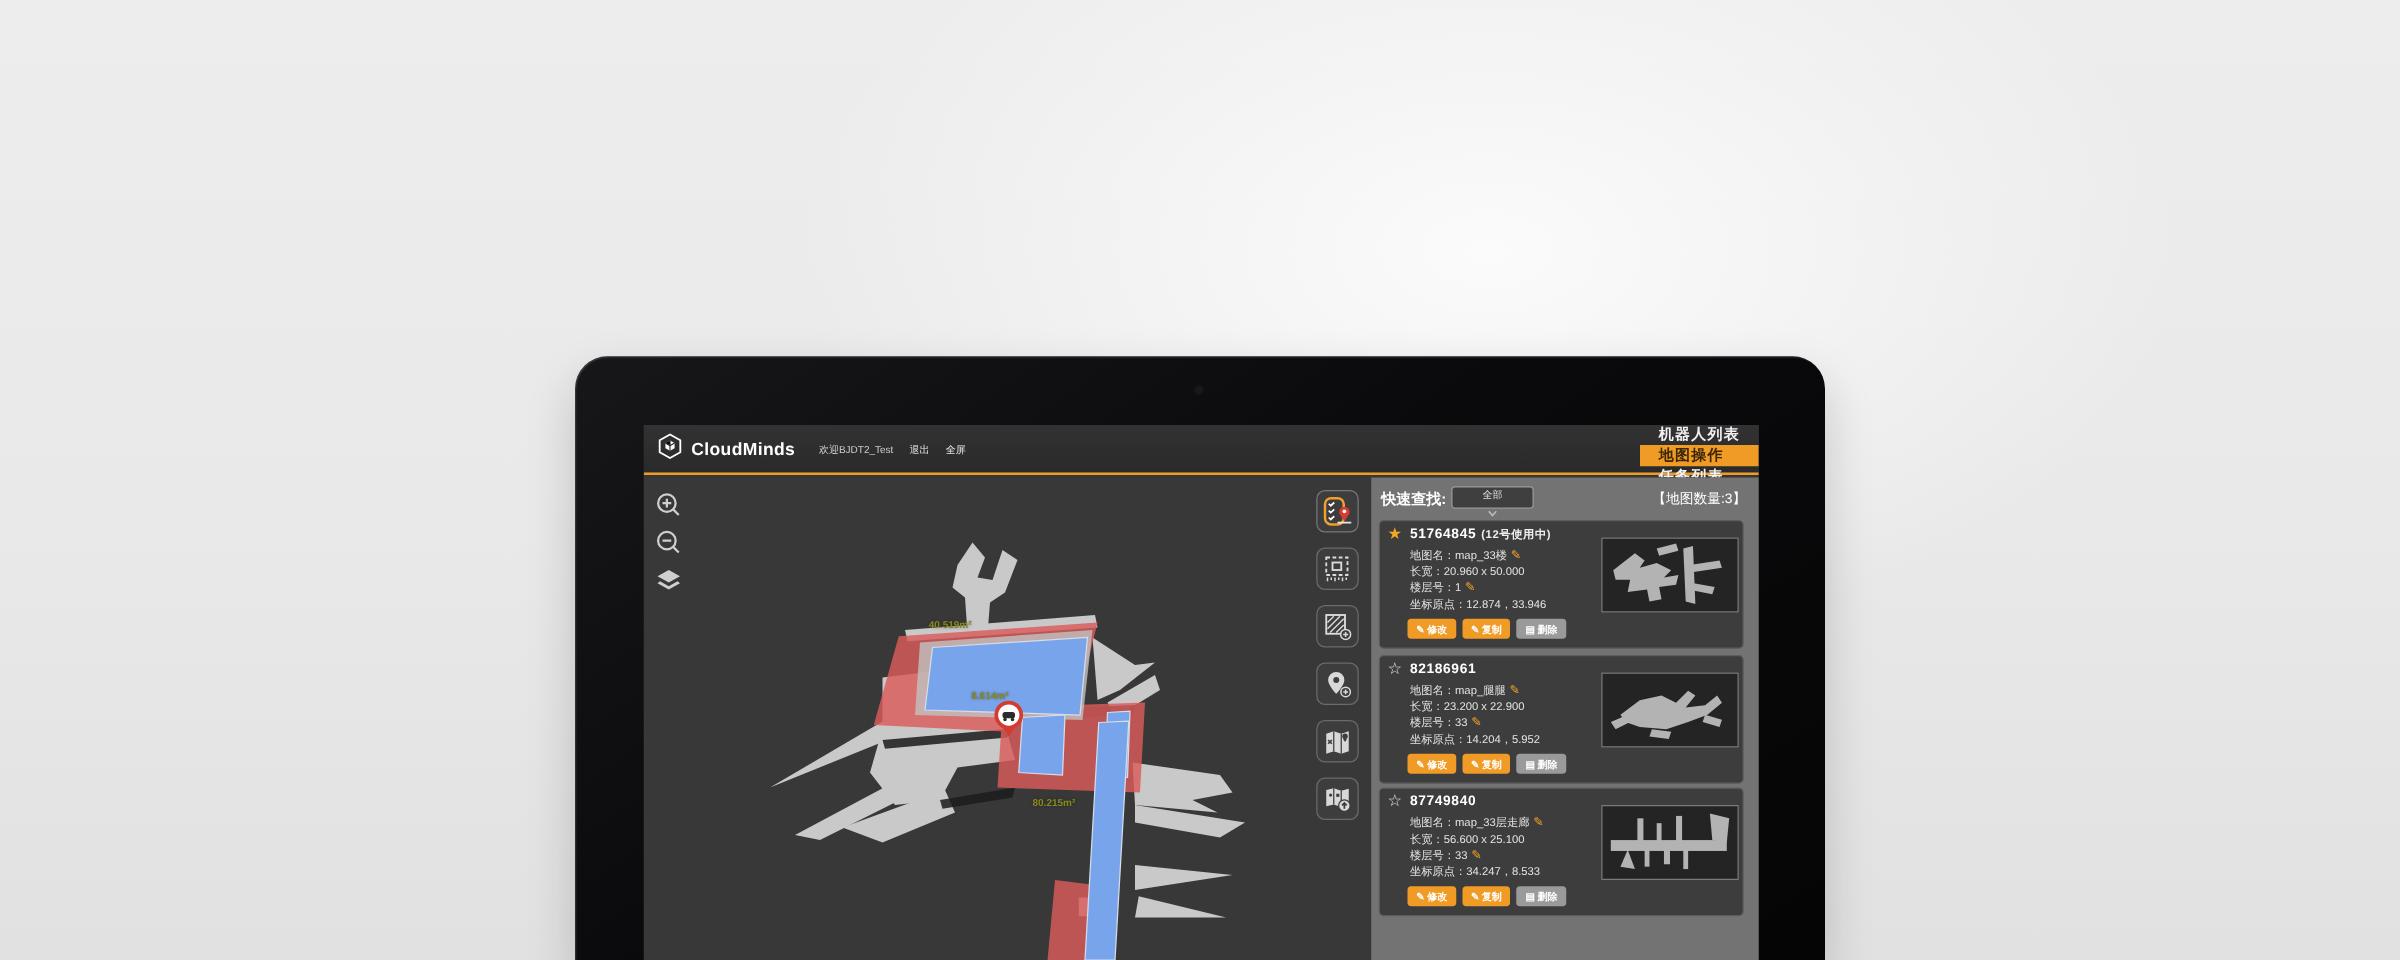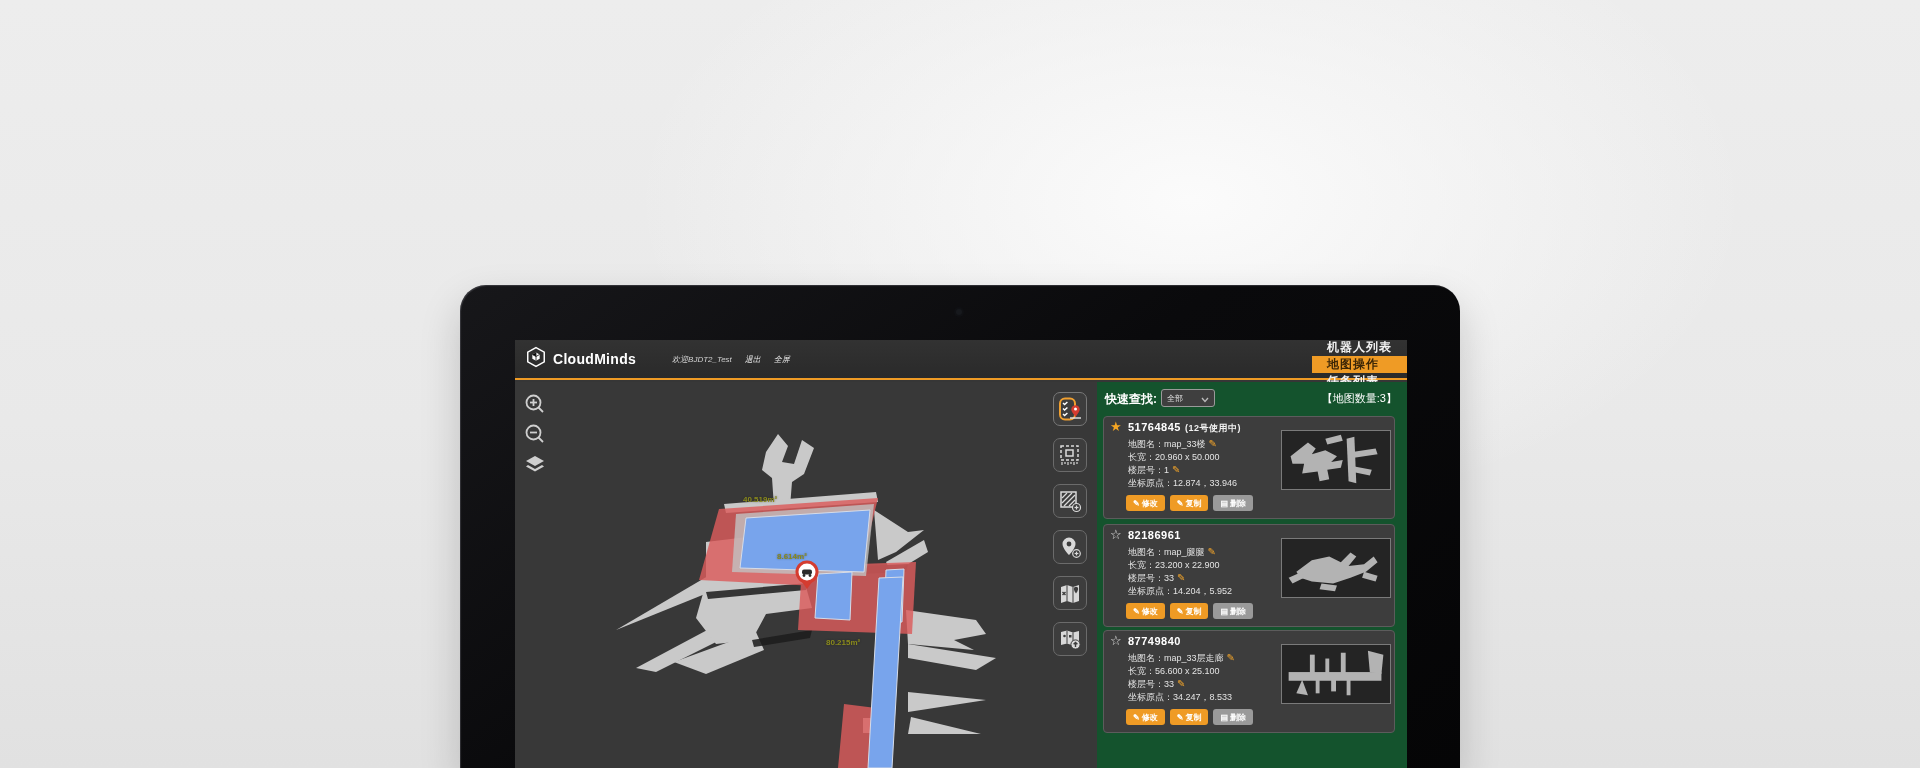--- a/index.html
+++ b/index.html
@@ -25,52 +25,52 @@
   }
   
   .app-header {
     position:absolute; left:0; top:0; width:892px; height:40px;
     background:linear-gradient(180deg,#323232,#2a2a2a);
     border-bottom:2px solid #ef9b25;
     display:flex; align-items:center;
   }
   .brand { display:flex; align-items:center; gap:6px; margin-left:10px; }
   .brand-name { color:#fff; font-weight:bold; font-size:14px; letter-spacing:.3px; }
-  .welcome-group { display:flex; align-items:center; gap:13px; margin-left:36px;font-style:italic; }
+  .welcome-group { display:flex; align-items:center; gap:13px; margin-left:19px; }
   .welcome-text { color:#cfcfcf; font-size:8px; }
   .header-link { color:#e6e6e6; font-size:8px; cursor:pointer; }
   .tabs { margin-left:auto; display:flex; align-items:stretch; height:40px;flex-direction:column; }
   .tab { color:#f2f2f2; font-size:12px; font-weight:bold; padding:0 15px;
     display:flex; align-items:center; letter-spacing:1px; cursor:pointer; }
   .tab.active { background:#ef9b25; color:#3c2606;text-align:right; }
   
   .main { position:absolute; left:0; top:42px; width:892px; height:386px; background:#383838; }
-  .right-panel { position:absolute; left:582px; top:0; width:310px; height:386px; background:#14532d; }
+  .right-panel { position:absolute; left:582px; top:0; width:310px; height:386px; background:#737373; }
   
   .map-controls { position:absolute; left:8px; top:10px; display:flex; flex-direction:column; gap:6px; }
   .map-ctrl { width:24px; height:24px; display:flex; align-items:center; justify-content:center; cursor:pointer; }
   
   .map-wrap { position:absolute; left:0; top:0; width:580px; height:386px;padding-left:41px; }
   .area-label { position:absolute; font-size:8px; font-weight:bold; color:#8a8a1c;
     text-shadow:0 0 2px rgba(30,30,30,.55); white-space:nowrap; }
   .lbl-a { left:228px; top:113px; }
   .lbl-b { left:262px; top:170px; }
   .lbl-c { left:311px; top:256px; }
   .robot-badge { position:absolute; left:279px; top:178px; width:26px; height:30px; }
   
   .vtoolbar { position:absolute; left:538px; top:10px; display:flex; flex-direction:column; gap:12px; }
   .tool-btn { width:34px; height:34px; border-radius:7px; background:#3d3d3d;
     border:1px solid #6b6b6b; display:flex; align-items:center; justify-content:center; cursor:pointer; }
   .tool-btn.active { border-color:#787878; }
   
   .quick-row { position:absolute; left:0; top:0; width:310px; height:30px; }
   .quick-label { position:absolute; left:8px; top:9px; color:#fff; font-size:12px; font-weight:bold; }
-  .select-box { position:absolute; left:64px; top:7px; width:54px; height:18px; background:#3f3f3f;
+  .select-box { position:absolute; left:64px; top:7px; width:66px; height:18px; background:#3f3f3f;
     border:1px solid #9a9a9a; border-radius:3px; display:flex; align-items:center;
-    padding:0 5px; justify-content:space-between; cursor:pointer; }
+    padding:0 5px; justify-content:space-between; cursor:pointer;flex-direction:column; }
   .select-value { color:#ddd; font-size:8px; }
   .map-count { position:absolute; right:10px; top:9px; color:#fff; font-size:11px; font-weight:normal; }
   
   .card { position:absolute; left:6px; width:292px; height:103px; background:#3d3d3d;
     border:1px solid #5c5c5c; border-radius:4px; }
   .card-1 { top:34px; } .card-2 { top:142px; } .card-3 { top:248px; }
   .star { position:absolute; left:6px; top:2px; font-size:13px; }
   .star.filled { color:#f5a623; } .star.outline { color:#e0e0e0; }
   .card-id { position:absolute; left:24px; top:4px; color:#fff; font-size:11px; font-weight:bold; letter-spacing:.5px; }
   .card-badge { color:#f0f0f0; font-size:9px; font-weight:bold; margin-left:4px; }

